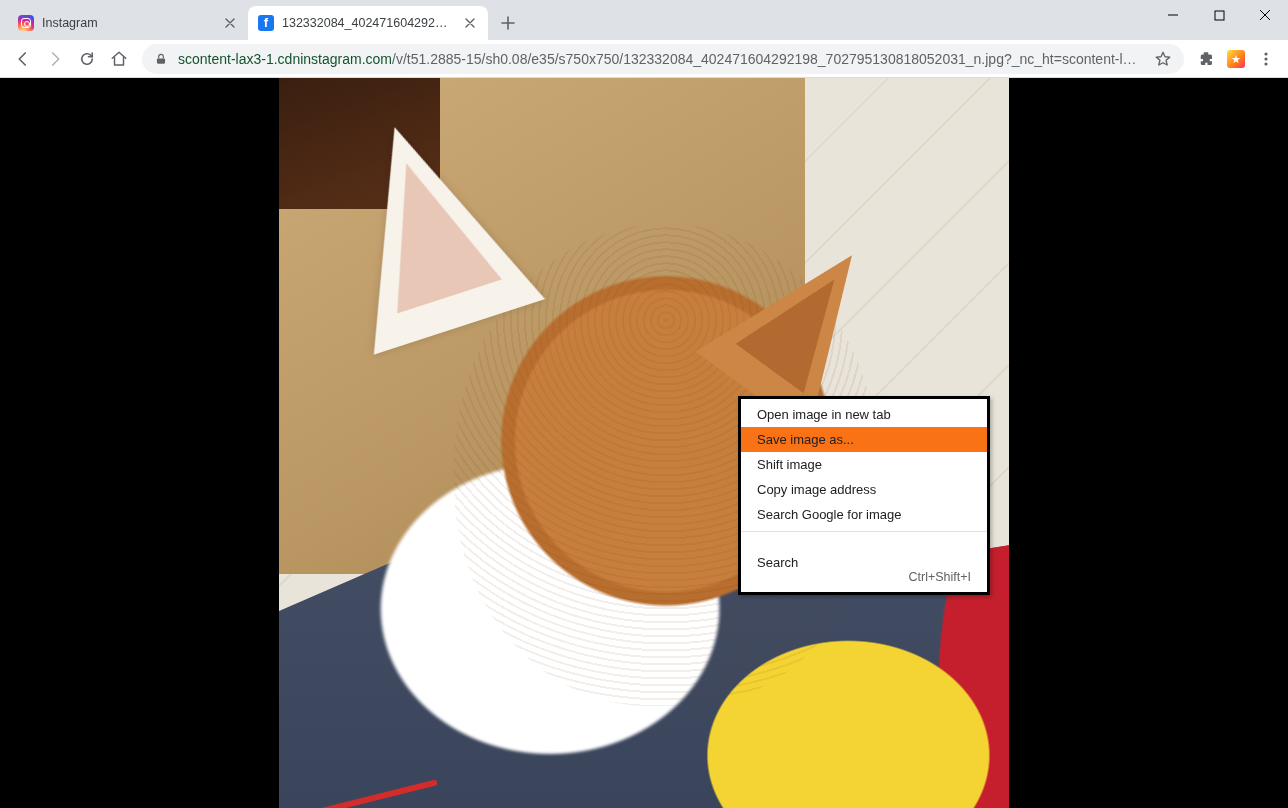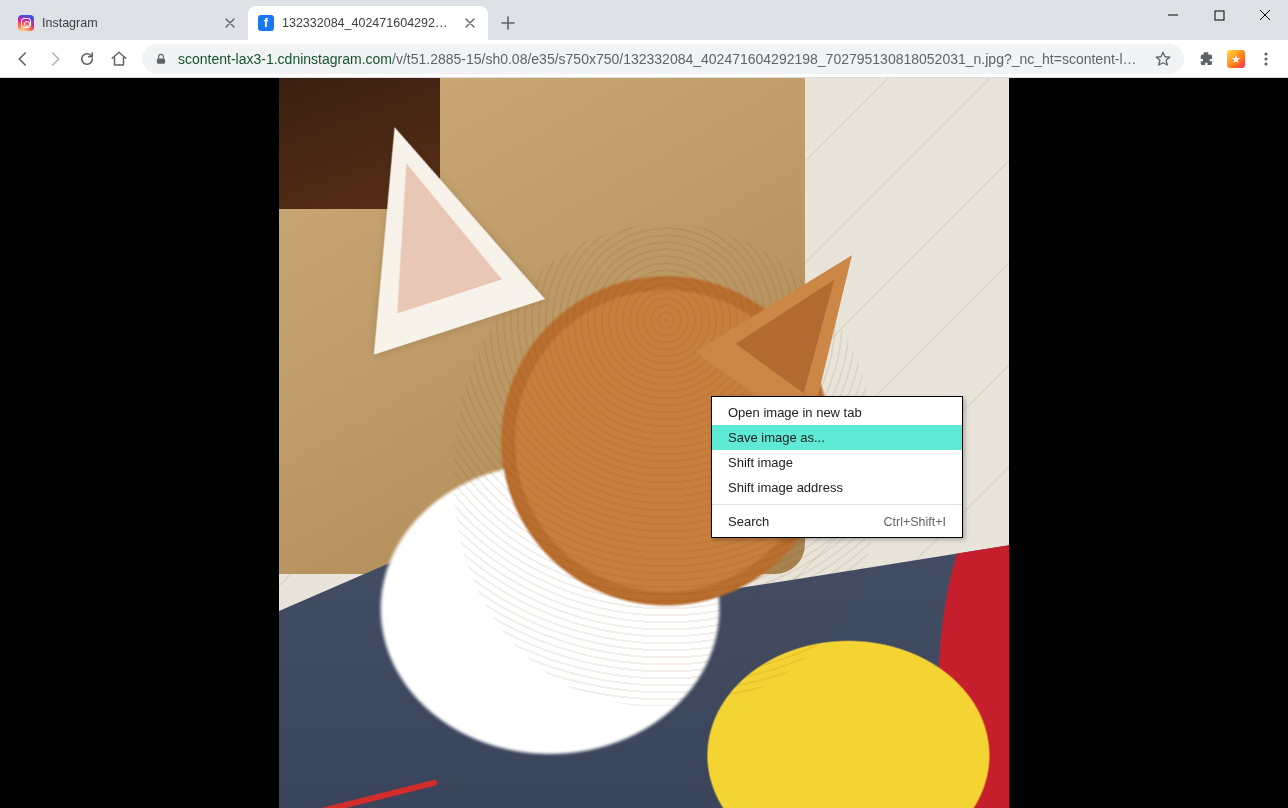--- a/index.html
+++ b/index.html
@@ -208,39 +208,39 @@
     border-bottom:110px solid #b26a30;
   }
   .collar{
     position:absolute;left:4%;bottom:1%;width:18%;height:6px;border-radius:6px;
     background:#d42b2b; transform: rotate(-14deg);
   }
 
   
   .context-menu {
     position: absolute;
-    left: 711px;
+    left: 738px;
     top: 396px;
     width: 252px;
     background: #ffffff;
-    border: 1px solid #000000;
+    border: 3px solid #000000;
     box-shadow: 2px 2px 4px rgba(0,0,0,.25);
     font-size: 13px;
     color: #202124;
     padding: 3px 0;
     z-index: 50;
   }
   .context-menu .item {
     padding: 5px 16px;
     display:flex; justify-content:space-between; align-items:center;
     white-space: nowrap;
   }
-  .context-menu .item.hover { background:#5eead4; }
+  .context-menu .item.hover { background:#f97316; }
   .context-menu .sep { height:1px; background:#e0e0e0; margin:4px 0; }
-  .context-menu .shortcut { color:#5f6368; font-size:12.5px; }
+  .context-menu .shortcut { color:#5f6368; font-size:12.5px;margin-top:29px; }
 
   svg { display:block; }
 </style>
 </head>
 <body>
 
 <div class="tabstrip">
   <div class="tab inactive">
     <span class="favicon">
         <span class="ig-favicon"></span>
@@ -364,20 +364,23 @@
   <div class="item">
     <span>Open image in new tab</span>
   </div>
   <div class="item hover">
     <span>Save image as...</span>
   </div>
   <div class="item">
     <span>Shift image</span>
   </div>
   <div class="item">
-    <span>Shift image address</span>
+    <span>Copy image address</span>
+  </div>
+  <div class="item">
+    <span>Search Google for image</span>
   </div>
   <div class="sep"></div>
   <div class="item">
     <span>Search</span>
     <span class="shortcut">Ctrl+Shift+I</span>
   </div>
 </div>
 
 </body></html>

